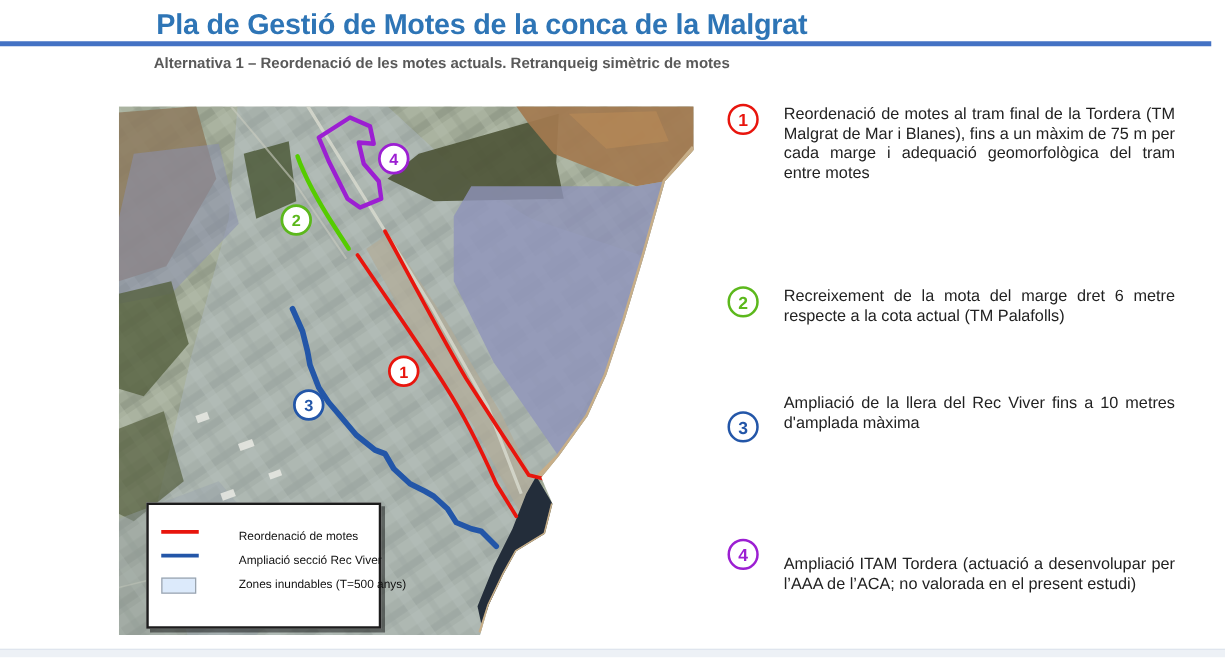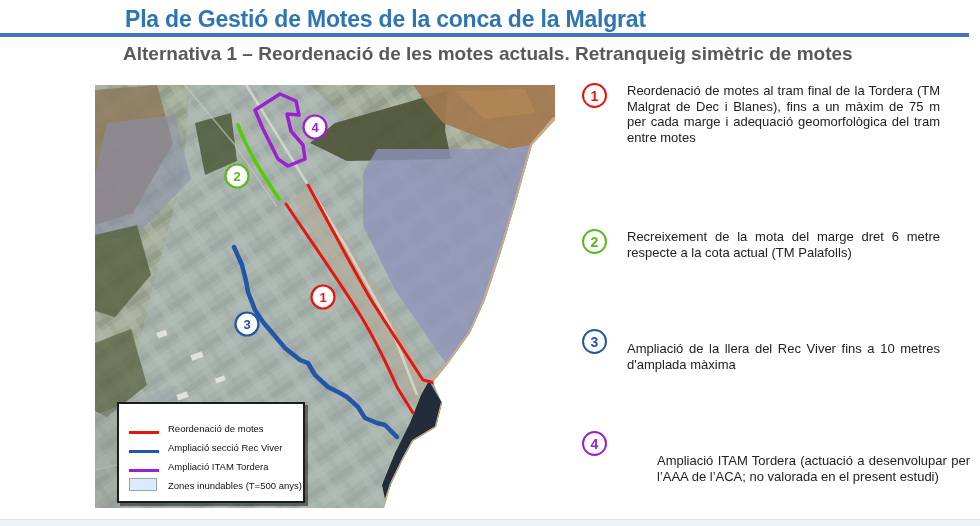--- a/index.html
+++ b/index.html
@@ -4,36 +4,36 @@
 <style>
   html,body{margin:0;padding:0;background:#ffffff;}
   body{width:980px;height:526px;position:relative;overflow:hidden;
        font-family:"Liberation Sans",sans-serif;}
 
   
   .title{position:absolute;left:125px;top:6px;font-size:23px;font-weight:bold;
          color:#2e75b6;letter-spacing:-0.2px;}
   .title-rule{position:absolute;left:0;top:33px;width:969px;height:4px;
               background:#4472c4;}
-  .subtitle{position:absolute;left:123px;top:43px;font-size:19px;font-weight:bold;
+  .subtitle{position:absolute;left:123px;top:43px;font-size:12px;font-weight:bold;
             color:#595959;}
   .bottom-bar{position:absolute;left:0;bottom:0;width:980px;height:6px;
               background:#edf1f6;border-top:1px solid #dfe5ee;}
 
   
   .map-wrap{position:absolute;left:95px;top:85px;width:460px;height:425px;}
   .map-svg{position:absolute;left:0;top:0;}
 
   
   .legend{position:absolute;left:22px;top:317px;width:188px;height:101px;
           background:#ffffff;border:2px solid #1c1c1c;
           box-shadow:3px 3px 0 rgba(0,0,0,0.45);
           display:flex;flex-direction:column;justify-content:center;
           padding:4px 0 4px 10px;box-sizing:border-box;}
-  .legend-row{display:flex;align-items:flex-end;height:19px;}
+  .legend-row{display:flex;align-items:flex-start;height:19px;gap:23px;}
   .legend-swatch{width:30px;height:3px;margin-right:9px;flex:0 0 30px;}
   .legend-area-swatch{width:28px;height:13px;margin-right:11px;flex:0 0 28px;
           background:#dceafb;border:1px solid #9aa4ae;box-sizing:border-box;}
   .legend-label{font-size:9.5px;color:#111;white-space:nowrap;}
 
   .sw-red{background:#e8150d;}
   .sw-green{background:#55cc00;}
   .sw-blue{background:#2356a8;}
   .sw-purple{background:#9c1fd2;}
 
@@ -142,43 +142,39 @@
   <div class="legend">
     <div class="legend-row">
       <span class="legend-swatch sw-red"></span>
       <span class="legend-label">Reordenació de motes</span>
     </div>
     <div class="legend-row">
       <span class="legend-swatch sw-blue"></span>
       <span class="legend-label">Ampliació secció Rec Viver</span>
     </div>
     <div class="legend-row">
-      <span class="legend-swatch sw-purple"></span>
-      <span class="legend-label">Ampliació ITAM Tordera</span>
-    </div>
-    <div class="legend-row">
       <span class="legend-area-swatch"></span>
       <span class="legend-label">Zones inundables (T=500 anys)</span>
     </div>
   </div>
 </div>
 
 <div class="ann-circle c-red" style="left:582px;top:83px;">
   <span>1</span>
 </div>
-<div class="ann-text" style="top:83px;">Reordenació de motes al tram final de la Tordera (TM Malgrat de Dec i Blanes), fins a un màxim de 75 m per cada marge i adequació geomorfològica del tram entre motes</div>
+<div class="ann-text" style="top:83px;">Reordenació de motes al tram final de la Tordera (TM Malgrat de Mar i Blanes), fins a un màxim de 75 m per cada marge i adequació geomorfològica del tram entre motes</div>
 
 <div class="ann-circle c-green" style="left:582px;top:229px;">
   <span>2</span>
 </div>
 <div class="ann-text" style="top:229px;">Recreixement de la mota del marge dret 6 metre respecte a la cota actual (TM Palafolls)</div>
 
 <div class="ann-circle c-blue" style="left:582px;top:329px;">
   <span>3</span>
 </div>
-<div class="ann-text" style="top:341px;">Ampliació de la llera del Rec Viver fins a 10 metres d'amplada màxima</div>
+<div class="ann-text" style="top:314px;">Ampliació de la llera del Rec Viver fins a 10 metres d'amplada màxima</div>
 
 <div class="ann-circle c-purple" style="left:582px;top:431px;">
   <span>4</span>
 </div>
-<div class="ann-text" style="top:453px;margin-left:30px;">Ampliació ITAM Tordera (actuació a desenvolupar per l’AAA de l’ACA; no valorada en el present estudi)</div>
+<div class="ann-text" style="top:443px;">Ampliació ITAM Tordera (actuació a desenvolupar per l’AAA de l’ACA; no valorada en el present estudi)</div>
 
 <div class="bottom-bar"></div>
 
 </body></html>

